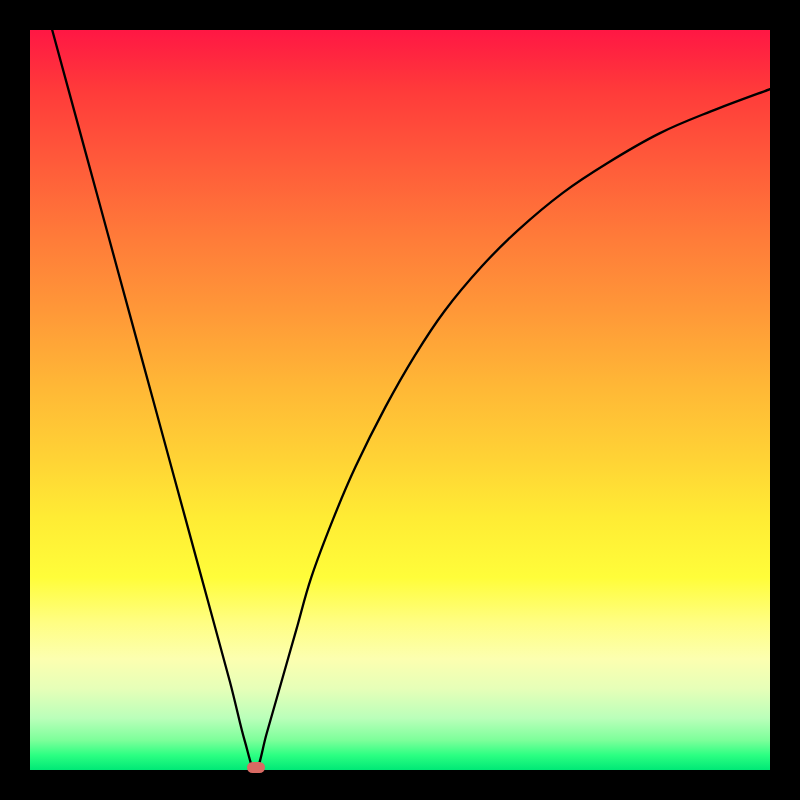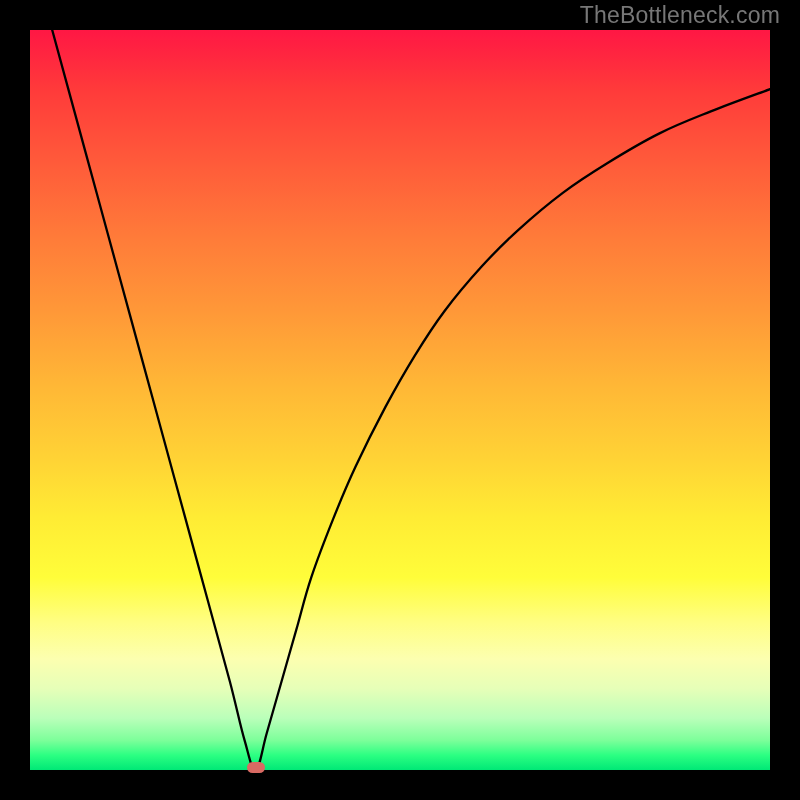--- a/index.html
+++ b/index.html
@@ -65,21 +65,20 @@
     width: 18px;
     height: 11px;
     background: #d96a63;
     border-radius: 6px;
   }
 </style>
 </head>
 <body>
 
 <div class="outer">
-  <div class="watermark">TheBottleneck.com</div>
 
   <div class="plot-area">
     <svg class="curve" viewBox="0 0 740 740" preserveAspectRatio="none">
       <path id="curve-path" d="M 22.20 0.00 C 26.20 14.65, 36.41 52.10, 44.40 81.40 C 52.39 110.70, 58.61 133.50, 66.60 162.80 C 74.59 192.10, 80.81 214.90, 88.80 244.20 C 96.79 273.50, 103.01 296.30, 111.00 325.60 C 118.99 354.90, 125.21 377.70, 133.20 407.00 C 141.19 436.30, 147.41 459.10, 155.40 488.40 C 163.39 517.70, 169.61 540.50, 177.60 569.80 C 185.59 599.10, 193.14 625.89, 199.80 651.20 C 206.46 676.51, 209.94 694.42, 214.60 710.40 C 219.26 726.38, 221.70 741.33, 225.70 740.00 C 229.70 738.67, 232.14 718.98, 236.80 703.00 C 241.46 687.02, 246.27 669.85, 251.60 651.20 C 256.93 632.55, 261.07 618.05, 266.40 599.40 C 271.73 580.75, 274.54 567.58, 281.20 547.60 C 287.86 527.62, 295.41 508.38, 303.40 488.40 C 311.39 468.42, 316.28 456.58, 325.60 436.60 C 334.92 416.62, 344.54 397.38, 355.20 377.40 C 365.86 357.42, 374.14 342.92, 384.80 325.60 C 395.46 308.28, 402.41 297.18, 414.40 281.20 C 426.39 265.22, 438.08 251.45, 451.40 236.80 C 464.72 222.15, 473.75 213.12, 488.40 199.80 C 503.05 186.48, 516.82 174.79, 532.80 162.80 C 548.78 150.81, 559.88 143.86, 577.20 133.20 C 594.52 122.54, 610.35 112.92, 629.00 103.60 C 647.65 94.28, 660.82 89.39, 680.80 81.40 C 700.78 73.41, 729.34 63.20, 740.00 59.20" stroke="#000" stroke-width="2.3" fill="none" stroke-linecap="round" stroke-linejoin="round"></path>
     </svg>
     <div class="minimum-dot" id="min-dot" style="left: 216.7px; top: 732px;"></div>
   </div>
 </div>
 
 </body></html>

